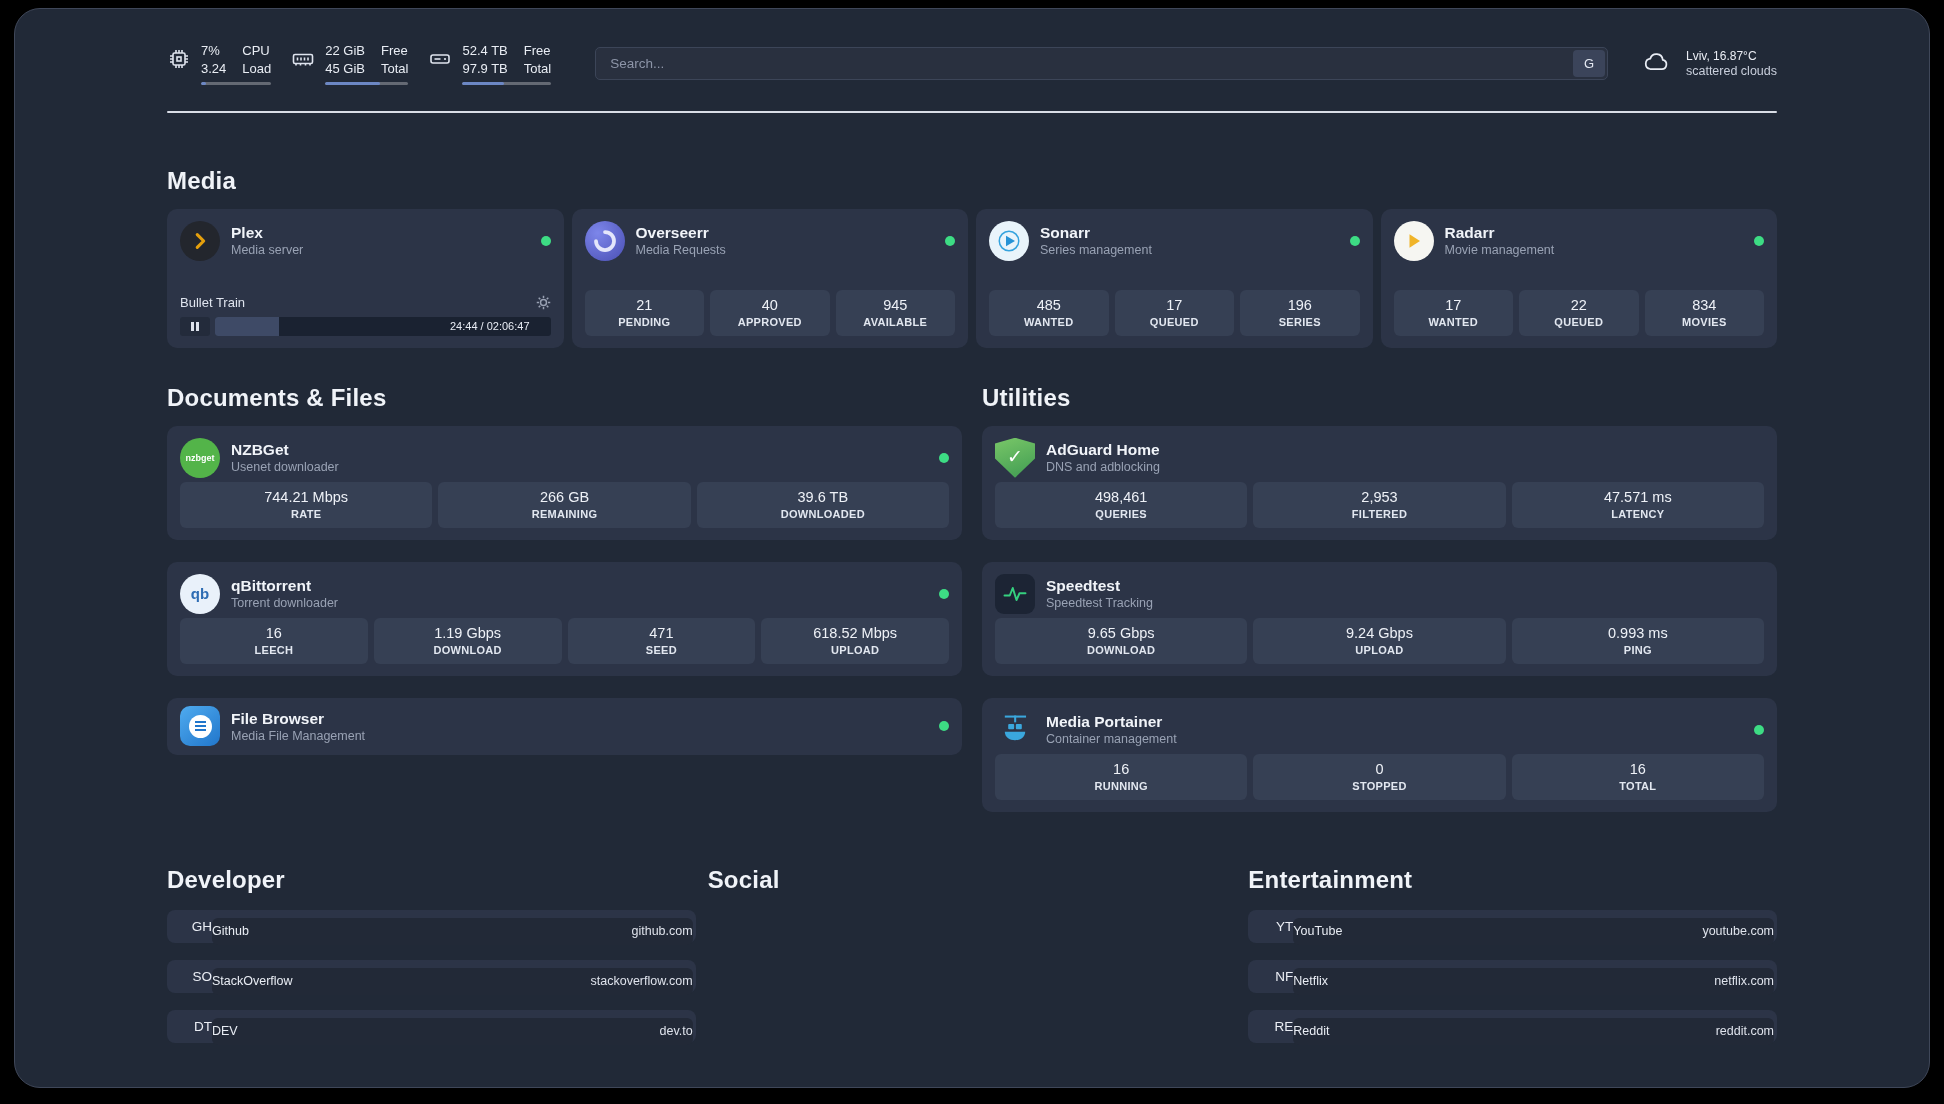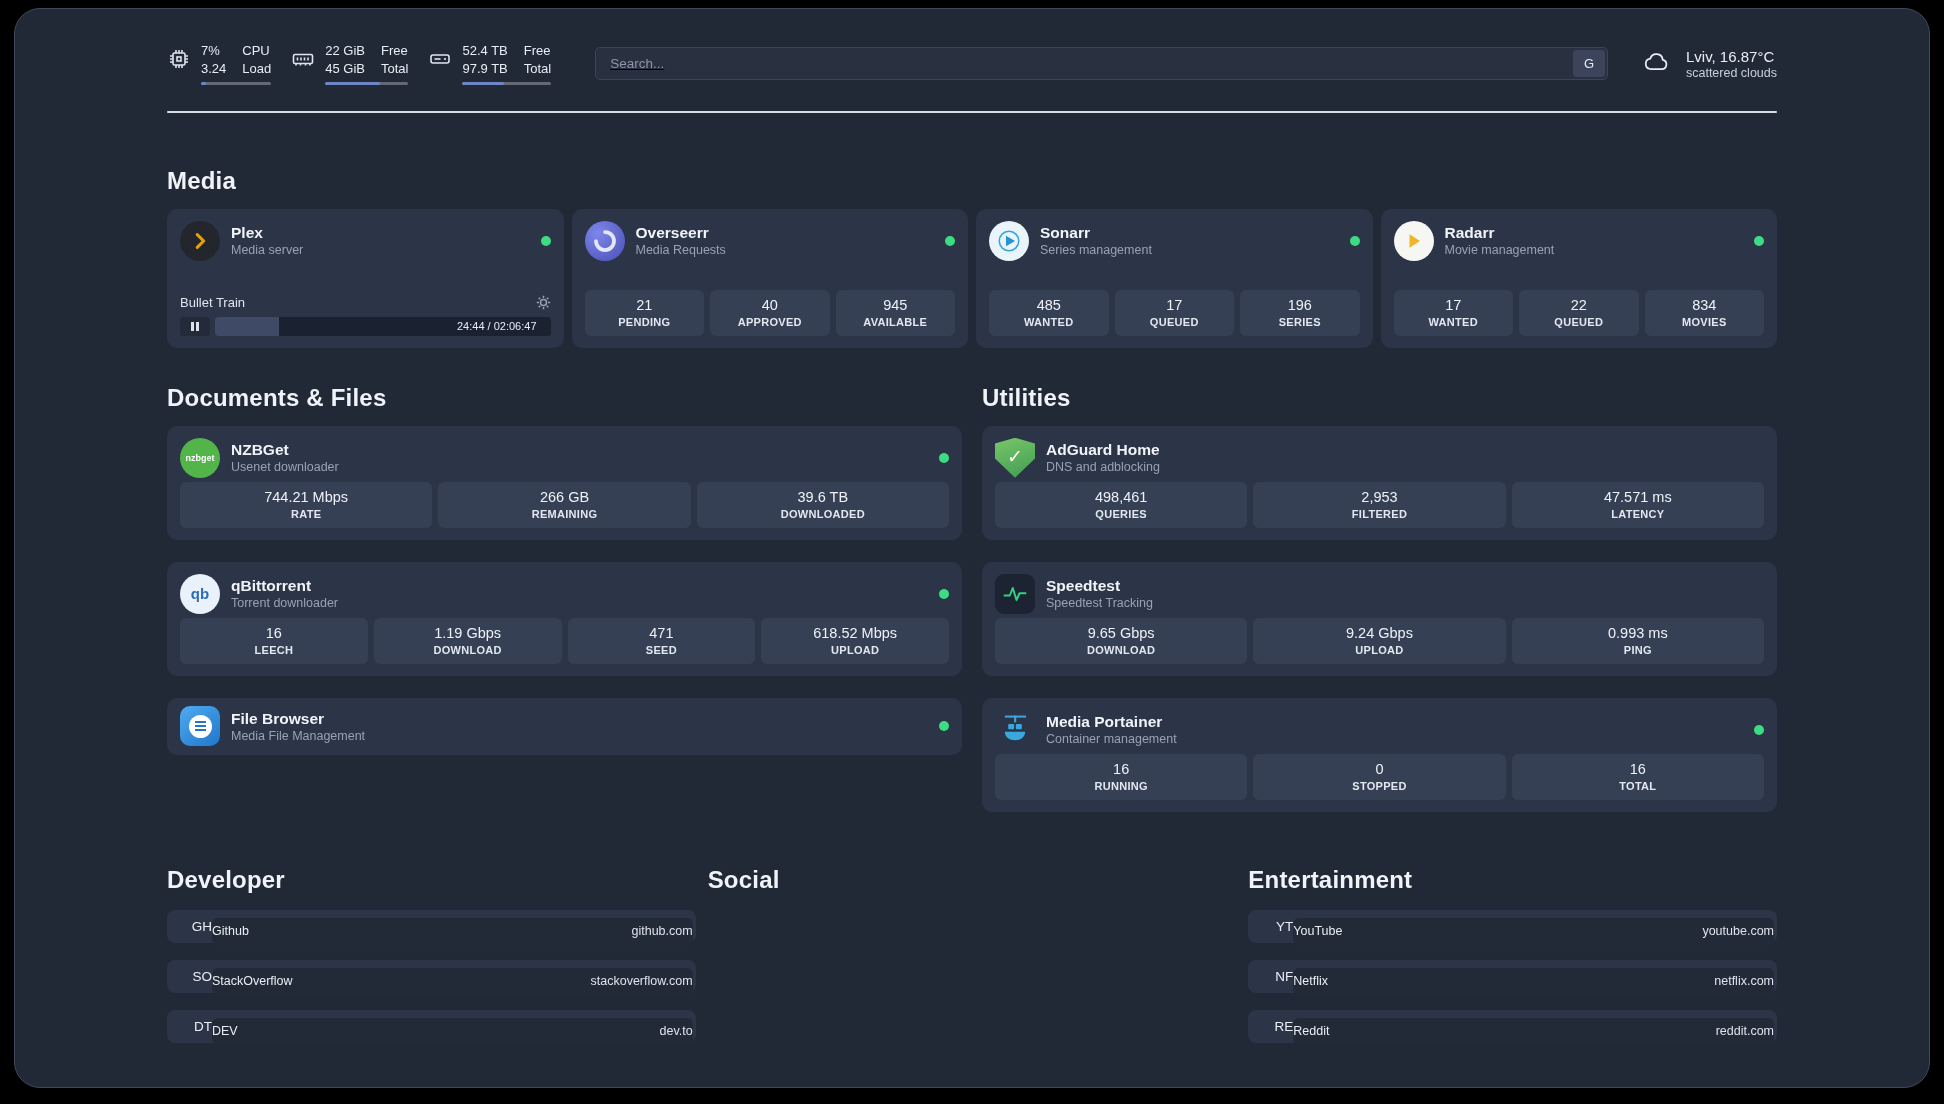--- a/index.html
+++ b/index.html
@@ -16,34 +16,34 @@
   
   .topbar { display: flex; align-items: center; }
   .hstat { display: flex; align-items: flex-start; gap: 10px; margin-right: 20px; }
   .hicon { display: flex; margin-top: 4px; }
   .hstat-grid {
     display: grid; grid-template-columns: auto auto; column-gap: 16px; row-gap: 1px;
     font-size: 13px; color: #e9edf4; line-height: 1.3;
   }
   .hbar { margin-top: 4px; height: 3px; background: rgba(255,255,255,.30); border-radius: 2px; overflow: hidden; }
   .hbar-fill { display: block; height: 100%; background: #6c87c4; border-radius: 2px; }
-  .searchwrap { flex: 1; display: flex; align-items: flex-start; position: relative; margin: 0 30px 0 24px; text-decoration: underline; }
+  .searchwrap { flex: 1; display: flex; align-items: flex-start; position: relative; margin: 0 30px 0 24px; }
   .search {
     width: 100%; height: 33px; background: #29303f; border: 1px solid #3c4558; border-radius: 5px;
     color: #dbe0ea; font-size: 13.5px; padding: 0 46px 0 14px; outline: none; font-family: inherit;
   }
   .search::placeholder { color: #8d95a8; }
   .search-btn {
     position: absolute; right: 3px; top: 3px; bottom: 3px; width: 32px;
     background: #3b445a; border: none; border-radius: 4px; color: #e6eaf3; font-size: 13px;
     cursor: pointer; font-family: inherit;
   }
   .weather { display: flex; align-items: center; gap: 12px; color: #eaedf4; }
   .wtext { display: flex; flex-direction: column; gap: 1px; }
-  .wline1 { font-size: 15px; }
+  .wline1 { font-size: 12px; }
   .wline2 { font-size: 12.5px; color: #c9cfdc; }
   .divider { margin-top: 26px; height: 2px; background: #d9dde6; border-radius: 2px; }
   
   .sec-title { font-size: 24px; font-weight: 600; color: #f0f3f8; letter-spacing: .2px; }
   .media-sec { margin-top: 54px; }
   .media-grid { margin-top: 14px; display: grid; grid-template-columns: repeat(4, 1fr); gap: 8px; }
   .twocol { margin-top: 36px; display: grid; grid-template-columns: 1fr 1fr; gap: 20px; }
   .col-cards { margin-top: 14px; display: flex; flex-direction: column; gap: 22px; }
   
   .card { background: #2c3447; border-radius: 10px; padding: 12px 13px; display: flex; flex-direction: column; cursor: pointer; }
@@ -62,21 +62,21 @@
   .tlab { display: block; font-size: 11px; font-weight: 700; color: #e2e7f0; margin-top: 3px; letter-spacing: .3px; }
   
   .player { margin-top: auto; }
   .prow1 { display: flex; align-items: center; justify-content: space-between; font-size: 13px; color: #dfe4ee; }
   .gearbtn { background: none; border: none; display: flex; cursor: pointer; }
   .prow2 { margin-top: 7px; display: flex; gap: 5px; align-items: center; }
   .pausebtn { width: 30px; height: 19px; background: #232b3b; border: none; border-radius: 3px; display: flex; align-items: center; justify-content: center; cursor: pointer; flex: 0 0 auto; }
   .pause-glyph { width: 8px; height: 9px; border-left: 3px solid #dde2ec; border-right: 3px solid #dde2ec; }
   .pbar { position: relative; flex: 1; height: 19px; background: #1a2231; border-radius: 3px; overflow: hidden; }
   .pfill { position: absolute; left: 0; top: 0; bottom: 0; background: #3e4a66; }
-  .ptime { position: absolute; right: 14px; top: 50%; transform: translateY(-50%); font-size: 11px; color: #e8ecf4; }
+  .ptime { position: absolute; right: 21px; top: 50%; transform: translateY(-50%); font-size: 11px; color: #e8ecf4; }
   
   .plex { background: #23262d; }
   .overseerr { background: radial-gradient(circle at 32% 30%, #7d86ea, #4a4fb4); }
   .sonarr { background: #e9f4fb; }
   .radarr { background: #f6f6f2; }
   .nzbget { background: #53b449; }
   .nzb-text { font-size: 9px; font-weight: 700; color: #fff; }
   .qbit { background: #e9f1fa; }
   .qb-text { font-size: 15px; font-weight: 700; color: #2e6db4; }
   .fb { border-radius: 10px; background: linear-gradient(140deg, #4fabef, #2176cb); }

